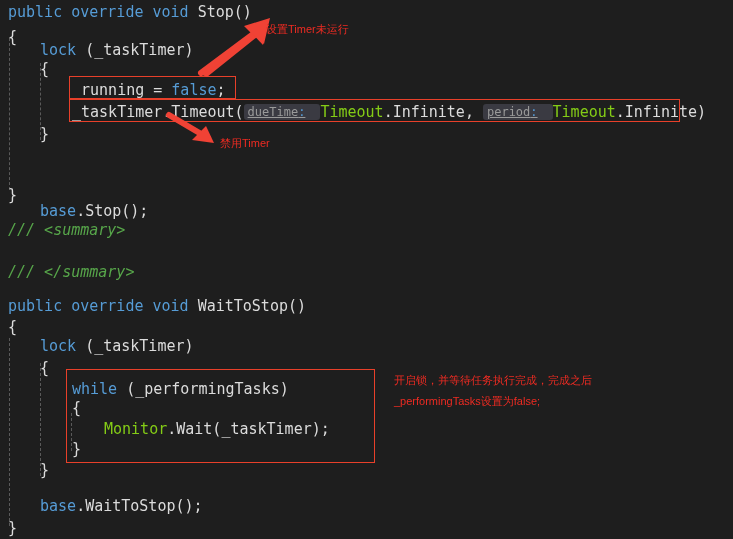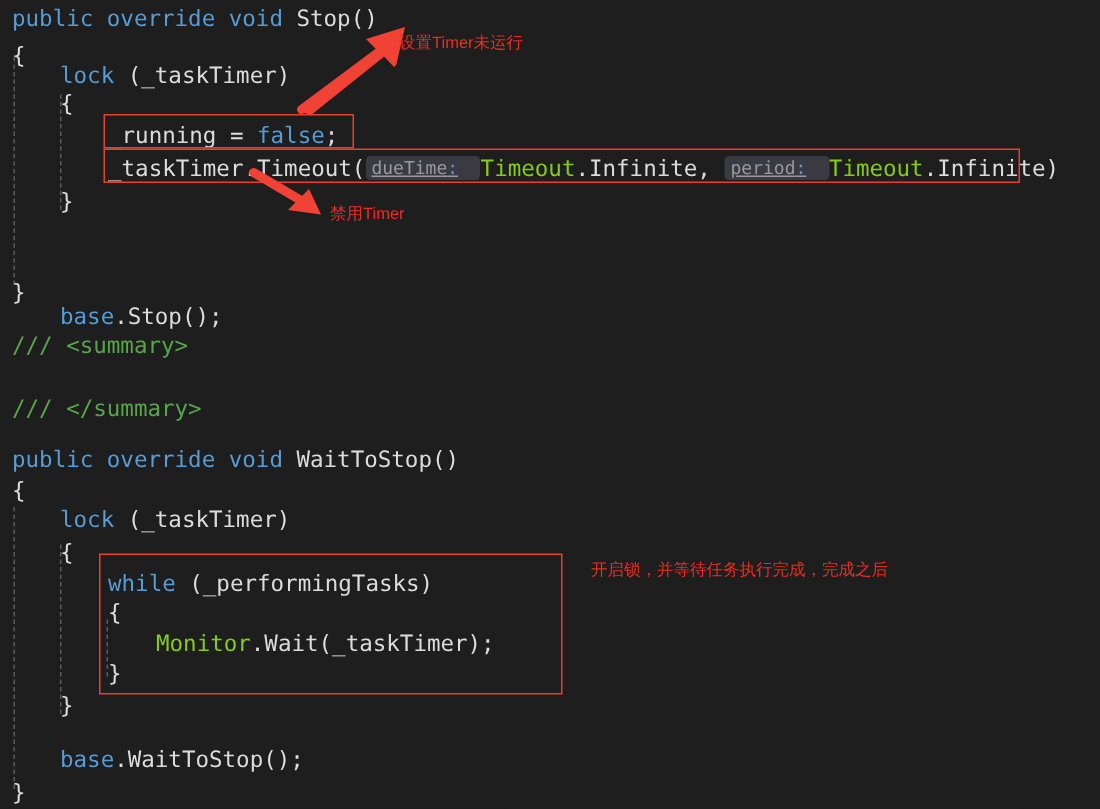--- a/index.html
+++ b/index.html
@@ -30,21 +30,21 @@
     line-height: 25px;
     white-space: pre;
     color: #d4d4d4;
     font-family: "DejaVu Sans Mono", "Liberation Mono", monospace;
     font-size: 15px;
     letter-spacing: 0px;
   }
   .kw      { color: #569cd6; }
   .type    { color: #84cc16; }
   .plain   { color: #dcdcdc; }
-  .cmt     { color: #57a64a; }
+  .cmt     { color: #57a64a; font-style: italic; }
   .punct   { color: #dcdcdc; }
 
   
   .hint {
     background: #3a3a42;
     color: #9a9a9a;
     font-size: 12px;
     padding: 1px 15px 1px 4px;
     border-radius: 3px;
     position: relative;
@@ -166,14 +166,15 @@
   </svg>
 
   <svg class="arrow-svg" style="left:166px; top:112px; width:56px; height:36px;" viewBox="0 0 56 36">
     <path d="M3,3 L42,26" stroke="#f04235" stroke-width="6" stroke-linecap="round"></path>
     <polygon points="48,31 26,28 40,14" fill="#f04235"></polygon>
   </svg>
 
   <div class="anno" style="left:266px; top:20px;">设置Timer未运行</div>
   <div class="anno" style="left:220px; top:134px;">禁用Timer</div>
   <div class="anno" style="left:394px; top:371px;">开启锁，并等待任务执行完成，完成之后</div>
+  <div class="anno" style="left:394px; top:392px;">_performingTasks设置为false;</div>
 
 </div>
 
 </body></html>

